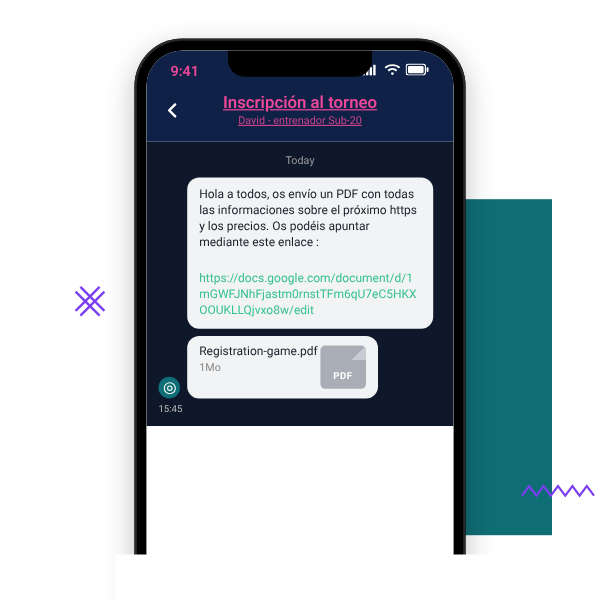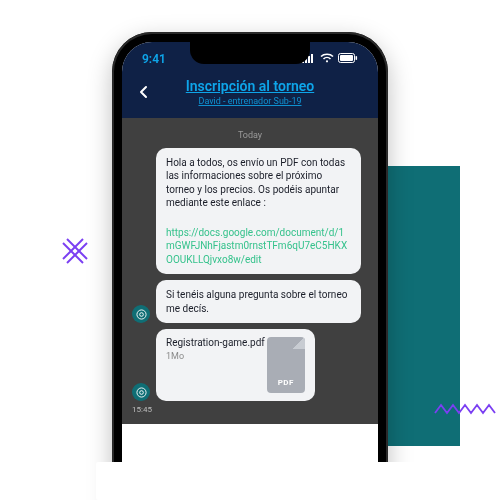--- a/index.html
+++ b/index.html
@@ -71,21 +71,21 @@
     height: 22px;
     background: #000;
     border-bottom-left-radius: 14px;
     border-bottom-right-radius: 14px;
     z-index: 50;
   }
 
   
   .header {
     background: #0f2146;
-    color: #0ea5e9;
+    color: #ec4899;
     padding: 6px 10px 12px 10px;
     position: relative;
   }
   .status-bar {
     height: 22px;
     display: flex;
     align-items: center;
     justify-content: space-between;
     font-size: 12px;
     font-weight: 600;
@@ -120,21 +120,21 @@
     line-height: 1.2;
   }
   .subtitle {
     font-size: 9px;
     opacity: 0.85;
     margin-top: 1px;
   }
 
   
   .chat-body {
-    background: #404040;
+    background: #0f172a;
     padding: 8px 10px 10px 10px;
   }
   .date-sep {
     text-align: center;
     font-size: 9px;
     color: #9a9a9a;
     padding: 4px 0 8px 0;
   }
 
   .msg-row {
@@ -183,21 +183,21 @@
     display: flex;
     gap: 2px;
     max-width: 205px;
   }
   .file-info { flex: 1; min-width: 0; }
   .file-name { font-size: 10px; color: #1b1e29; word-break: break-all; line-height:1.2;}
   .file-size { font-size: 9px; color: #8a8a8a; margin-top: 2px;}
   .file-icon {
     flex: 0 0 38px;
     width: 38px;
-    height: 56px;
+    height: 36px;
     background: #a9adb5;
     border-radius: 4px;
     position: relative;
     display: flex;
     align-items: flex-end;
     justify-content: center;
   }
   .file-icon::before {
     content: "";
     position: absolute;
@@ -286,46 +286,37 @@
         </span>
       </div>
       <div class="title-row">
         <div class="back-btn">
           <svg width="14" height="14" viewBox="0 0 14 14">
               <polyline points="9,2 4,7 9,12" fill="none" stroke="#fff" stroke-width="2" stroke-linecap="round" stroke-linejoin="round"></polyline>
             </svg>
         </div>
         <div class="title-block">
           <div class="title">Inscripción al torneo</div>
-          <div class="subtitle">David - entrenador Sub-19</div>
+          <div class="subtitle">David - entrenador Sub-20</div>
         </div>
       </div>
     </div>
 
     <div class="chat-body">
       <div class="date-sep">Today</div>
 
 
       <div class="msg-row">
         <div class="avatar-spacer"></div>
         <div class="bubble">
-          <span>Hola a todos, os envío un PDF con todas las informaciones sobre el próximo torneo y los precios. Os podéis apuntar mediante este enlace :</span>
+          <span>Hola a todos, os envío un PDF con todas las informaciones sobre el próximo https y los precios. Os podéis apuntar mediante este enlace :</span>
           <div class="link">https://docs.google.com/document/d/1mGWFJNhFjastm0rnstTFm6qU7eC5HKXOOUKLLQjvxo8w/edit</div>
         </div>
       </div>
 
-      <div class="msg-row">
-        <div class="avatar">
-          <svg viewBox="0 0 12 12">
-              <circle cx="6" cy="6" r="5" fill="none" stroke="#fff" stroke-width="1"></circle>
-              <circle cx="6" cy="6" r="2" fill="none" stroke="#fff" stroke-width="1"></circle>
-            </svg>
-        </div>
-        <div class="bubble">Si tenéis alguna pregunta sobre el torneo me decís.</div>
-      </div>
 
       <div class="msg-row">
         <div class="avatar">
           <svg viewBox="0 0 12 12">
               <circle cx="6" cy="6" r="5" fill="none" stroke="#fff" stroke-width="1"></circle>
               <circle cx="6" cy="6" r="2" fill="none" stroke="#fff" stroke-width="1"></circle>
             </svg>
         </div>
         <div class="file-bubble">
           <div class="file-info">

